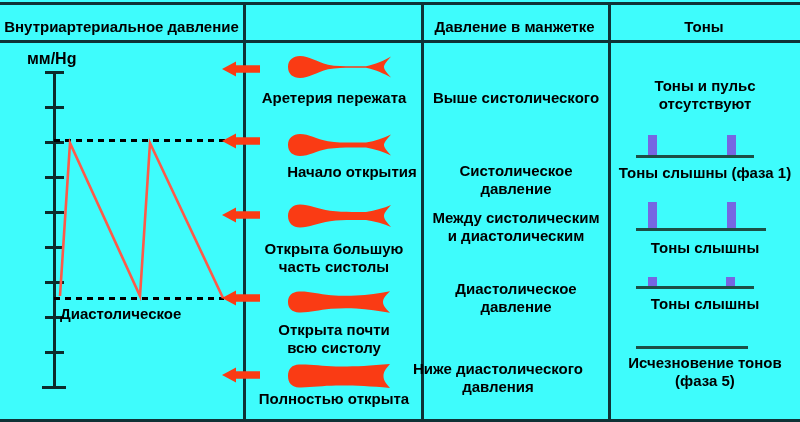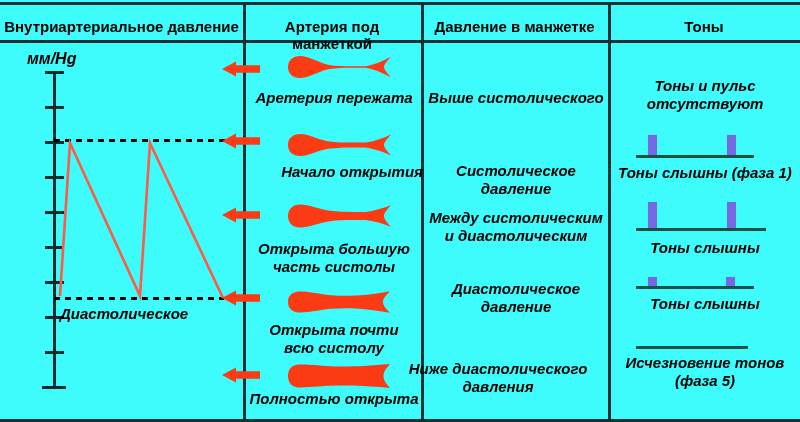--- a/index.html
+++ b/index.html
@@ -7,21 +7,20 @@
     position:relative; width:800px; height:422px; overflow:hidden;
     background:#3efcfc;
     font-family:"Liberation Sans", sans-serif;
     font-weight:bold; color:#000;
   }
   .hline{position:absolute; left:0; width:800px; height:3px; background:#0f3236;}
   .vline{position:absolute; top:2px; height:420px; width:3px; background:#0f3236;}
   .lbl{
     position:absolute; font-size:15px; line-height:18px; text-align:center;
     white-space:pre-line;
-    font-style:italic;
   }
   .lbl.left{text-align:left;}
   .hdr{position:absolute; top:11px; font-size:15px; text-align:center;margin-top:7px;}
   
   .axis{position:absolute; left:53px; top:71px; width:3px; height:318px; background:#0c2b2b;}
   .tick{position:absolute; left:45px; width:19px; height:3px; background:#0c2b2b;}
   .dash{position:absolute; height:3px;
         background:repeating-linear-gradient(90deg,#000 0 6px,transparent 6px 11px);}
   .waveform{position:absolute; left:48px; top:136px; width:190px; height:170px;}
   .arrow{position:absolute; left:221px; width:40px; height:18px; fill:#fa3b14;}
@@ -38,21 +37,20 @@
 <div class="stage">
 
   <div class="hline" style="top:2px"></div>
   <div class="hline" style="top:40px"></div>
   <div class="hline" style="top:419px"></div>
   <div class="vline" style="left:243px"></div>
   <div class="vline" style="left:421px"></div>
   <div class="vline" style="left:608px"></div>
 
   <div class="hdr" style="left:0;width:243px">Внутриартериальное давление</div>
-  <div class="hdr" style="left:243px;width:178px">Артерия под манжеткой</div>
   <div class="hdr" style="left:421px;width:187px">Давление в манжетке</div>
   <div class="hdr" style="left:608px;width:192px">Тоны</div>
 
   <div class="lbl left" style="left:27px;top:50px;font-size:16px">мм/Hg</div>
 
   <div class="axis"></div>
   <div class="tick" style="top:71px"></div>
   <div class="tick" style="top:106px"></div>
   <div class="tick" style="top:141px"></div>
   <div class="tick" style="top:176px"></div>

